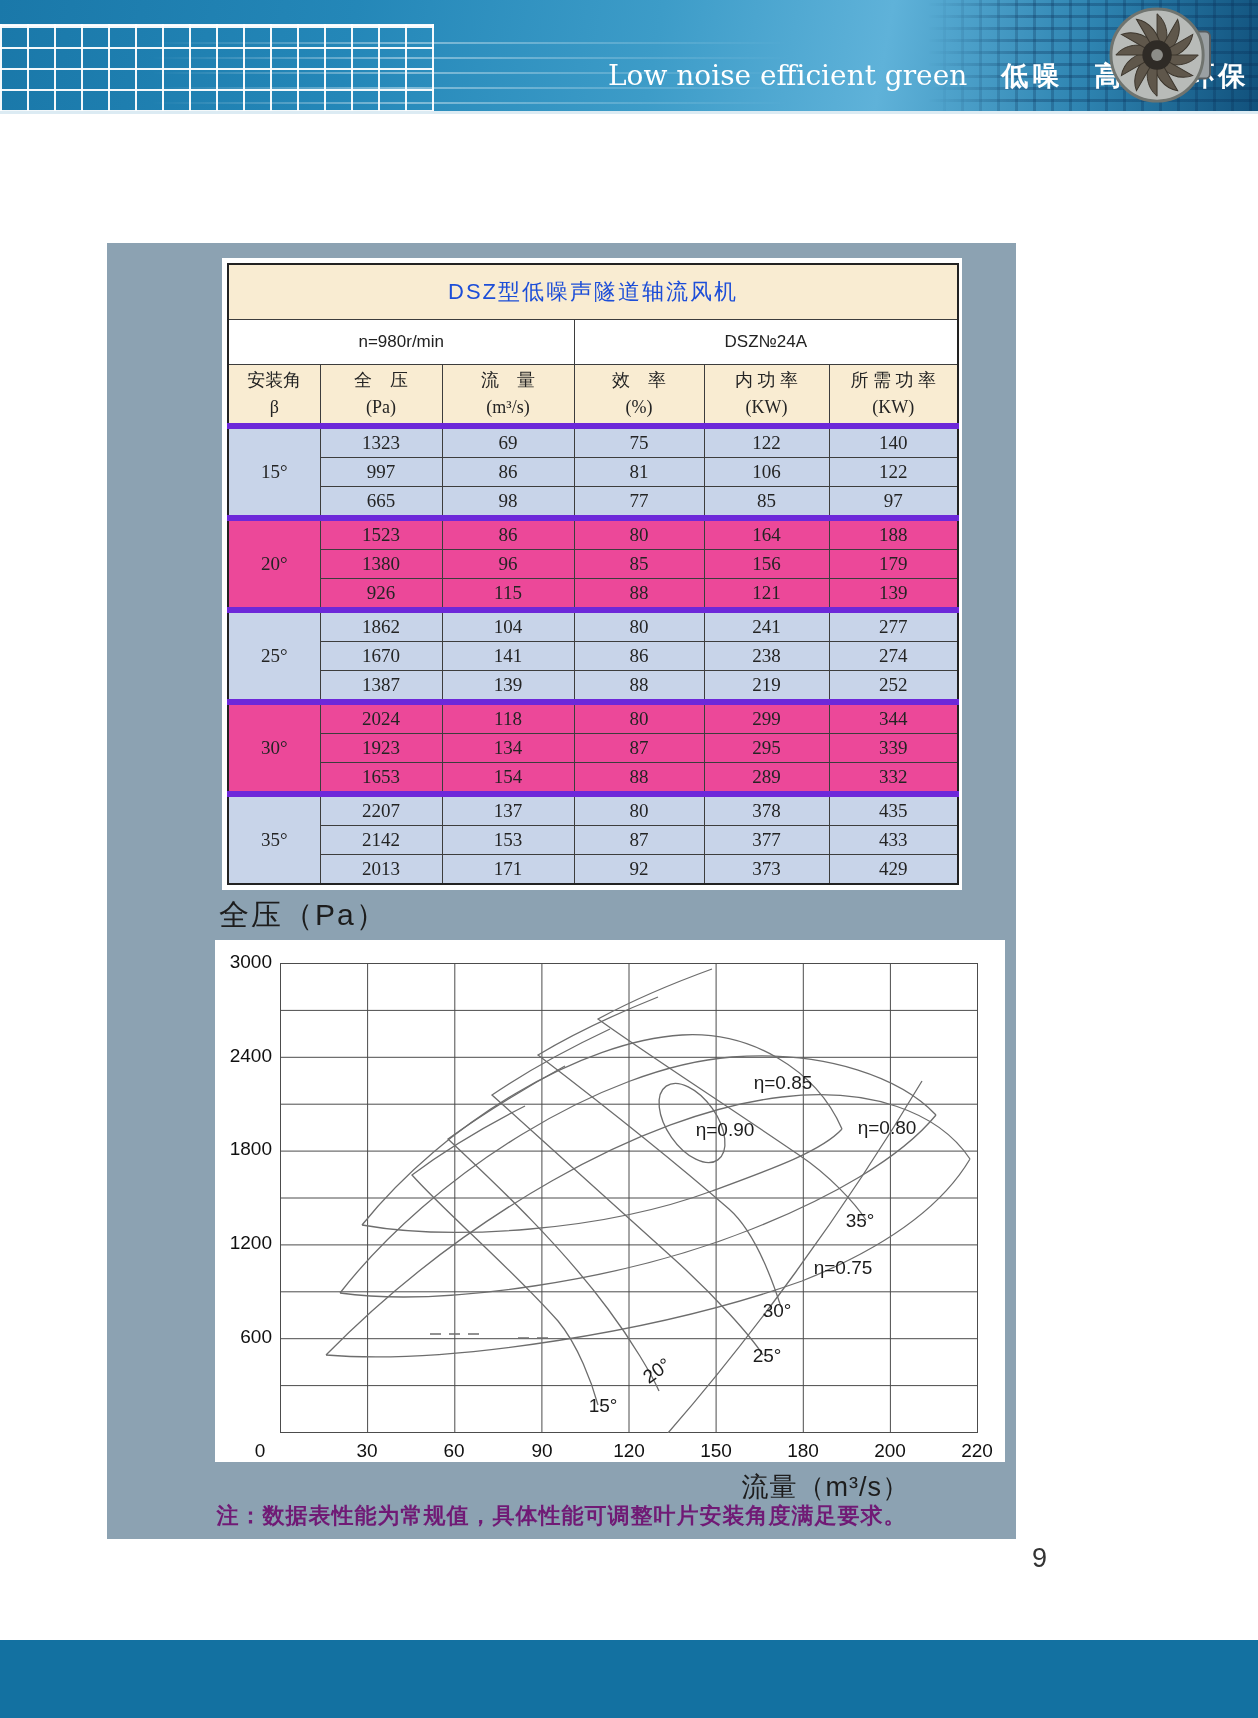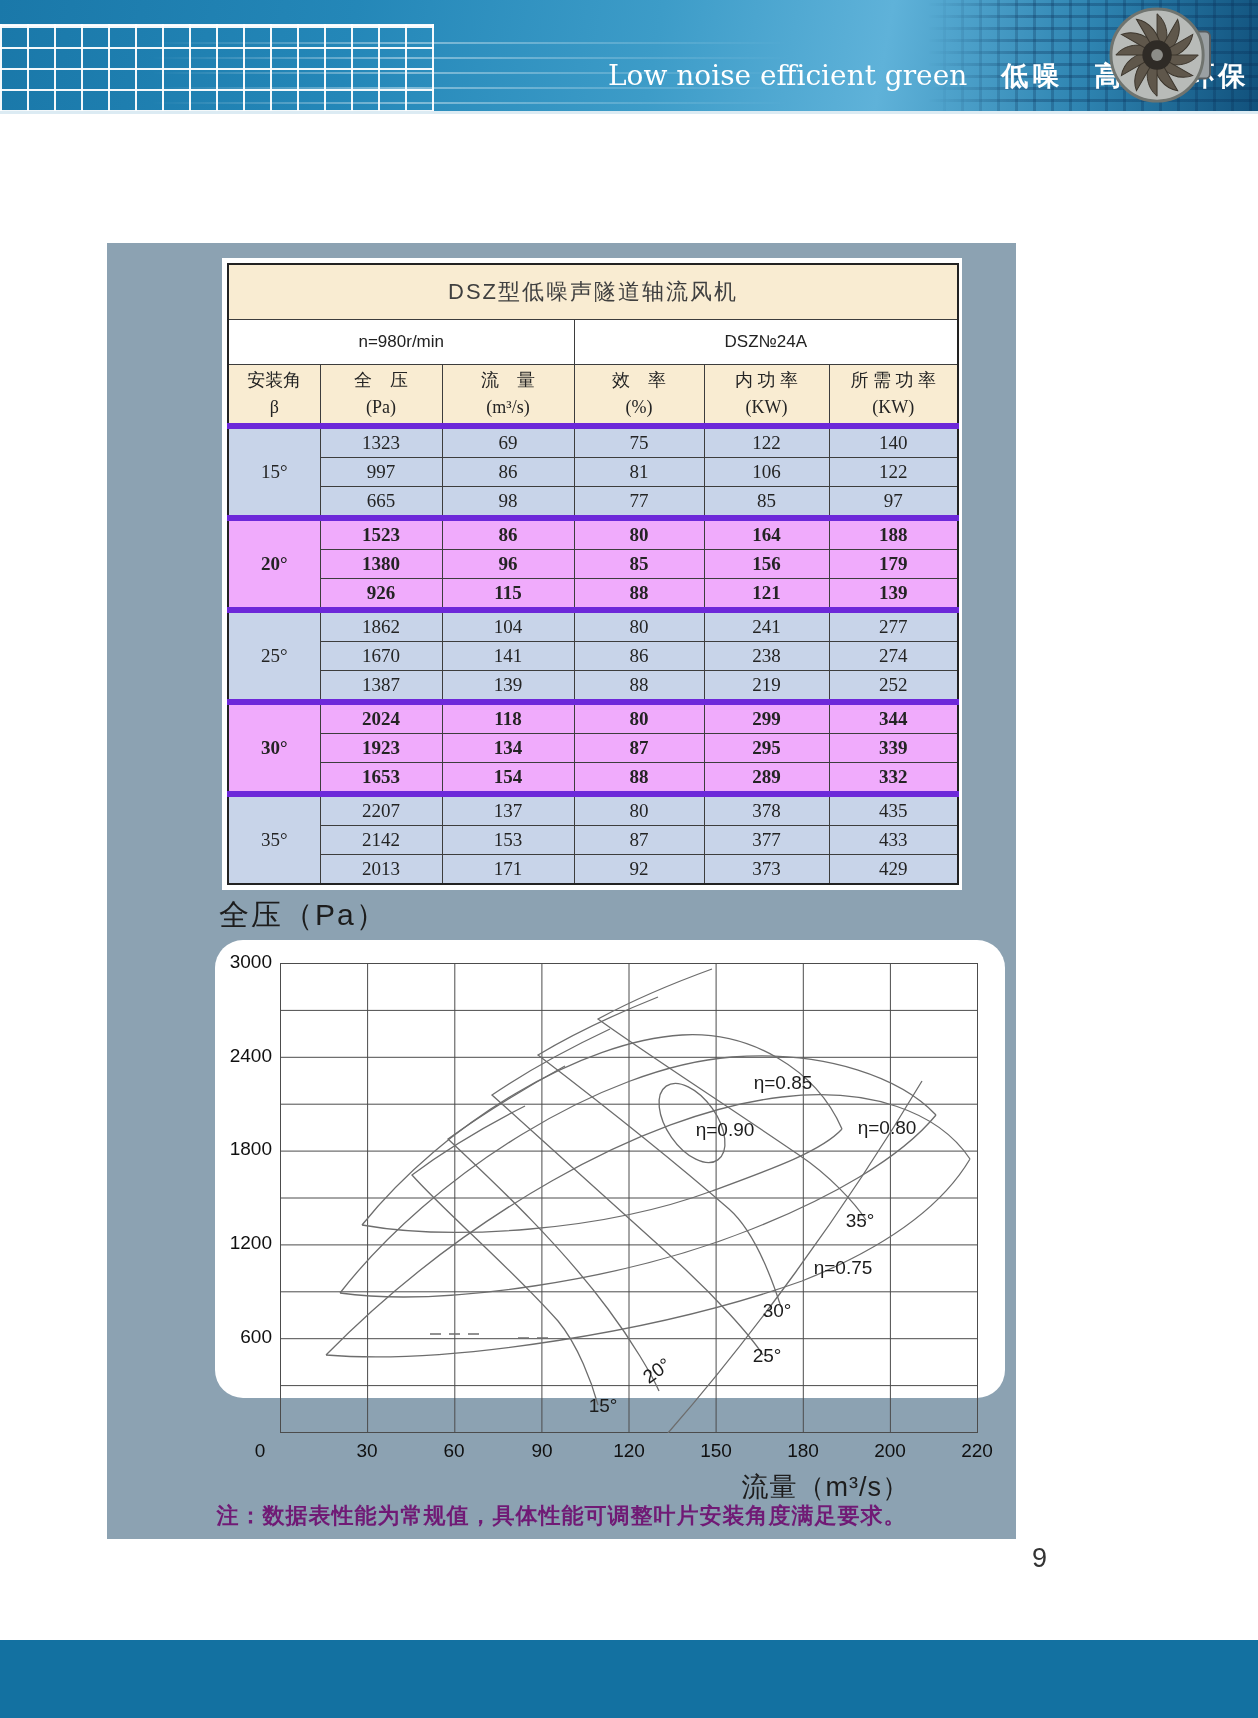--- a/index.html
+++ b/index.html
@@ -55,38 +55,38 @@
     position:absolute;left:115px;top:15px;width:730px;
     background:#ffffff;padding:5px;
   }
   table.perf{
     border-collapse:collapse;table-layout:fixed;width:730px;
     border:2px solid #222;background:#fff;
     font-family:"Liberation Serif",serif;color:#242424;
   }
   table.perf td,table.perf th{border:1px solid #3d3d3d;text-align:center;padding:0;font-weight:normal;}
   .t-title{
-    background:#f9ecd2;height:54px;font-size:22px;letter-spacing:2px;color:#404040;
+    background:#f9ecd2;height:54px;font-size:22px;letter-spacing:2px;color:#1d4ed8;
     font-family:"Liberation Sans",sans-serif;
   }
   .t-sub th{background:#ffffff;height:44px;font-size:17px;font-family:"Liberation Sans",sans-serif;color:#222;}
   .t-sub th{border-left:none;border-right:none;}
   .t-head th{background:#f9ecd2;height:58px;font-size:18px;border-bottom:2px solid #222;line-height:1.5;}
   tbody td{height:28px;font-size:19px;}
   tr.blue td{background:#c8d4e9;}
-  tr.cream td{background:#f0abfc;font-weight:bold;}
+  tr.cream td{background:#ec4899;}
   tr.gs td{border-top:6px solid #6d28d9;}
   td.angle{font-size:19px;}
 
   
   .y-axis-title{
     position:absolute;left:112px;top:652px;font-size:30px;color:#1d1d1d;letter-spacing:2px;
   }
   .chart-box{
-    position:absolute;left:108px;top:697px;width:790px;height:458px;background:#ffffff;border-radius:28px;
+    position:absolute;left:108px;top:697px;width:790px;height:522px;background:#ffffff;
   }
   .plot{position:absolute;left:65px;top:23px;width:698px;height:470px;}
   .ytick{
     position:absolute;left:2px;width:55px;text-align:right;font-size:19px;color:#101010;
   }
   .xtick{
     position:absolute;top:500px;width:44px;text-align:center;font-size:19px;color:#101010;
   }
   .clabel{
     position:absolute;font-size:19px;color:#1c1c1c;white-space:nowrap;

